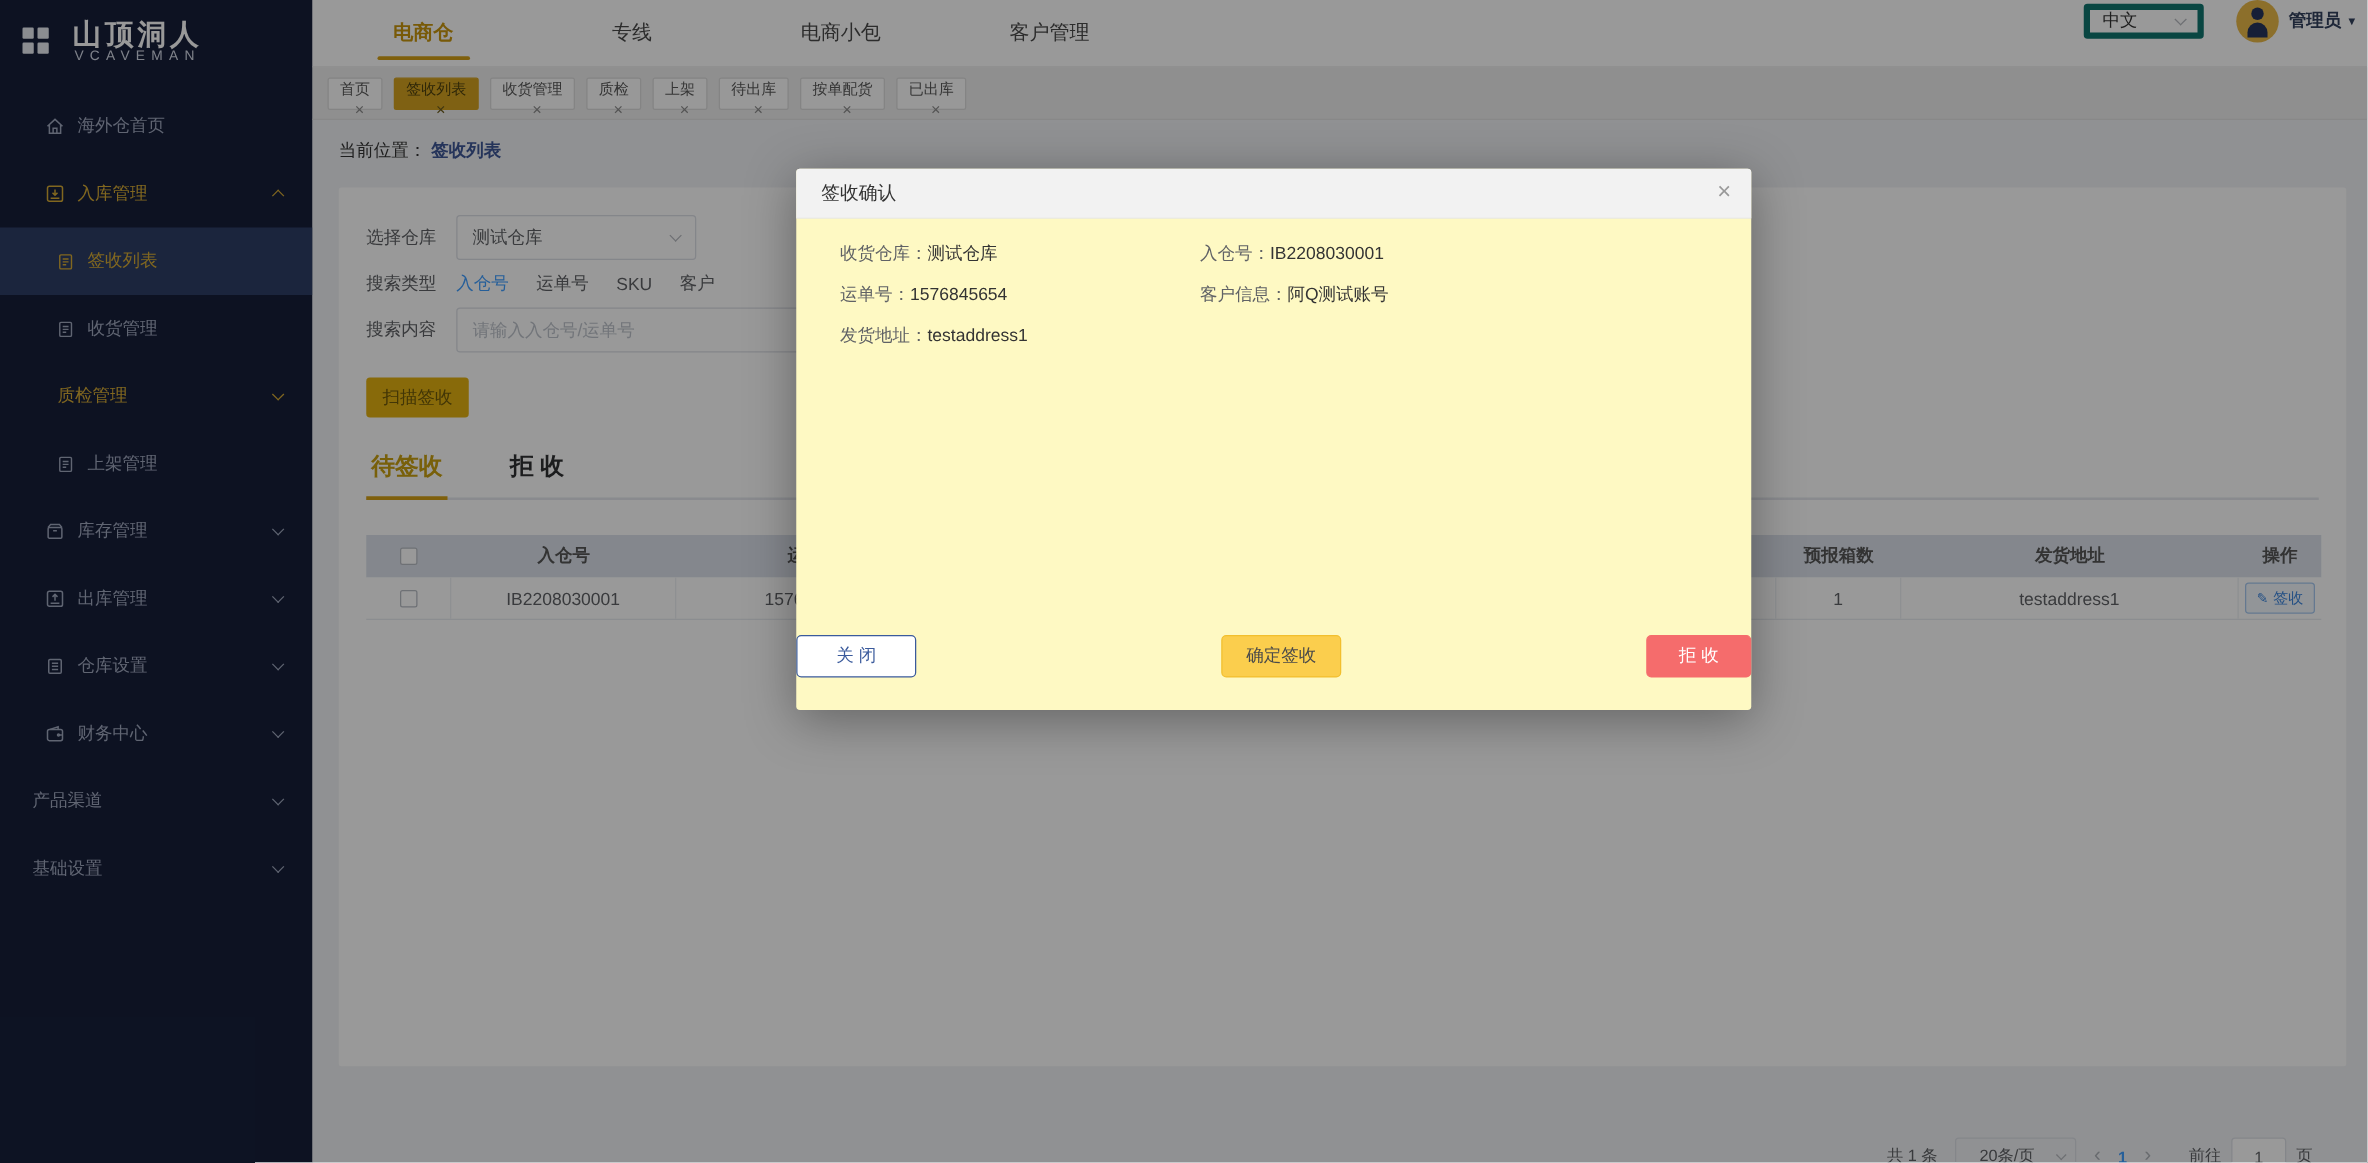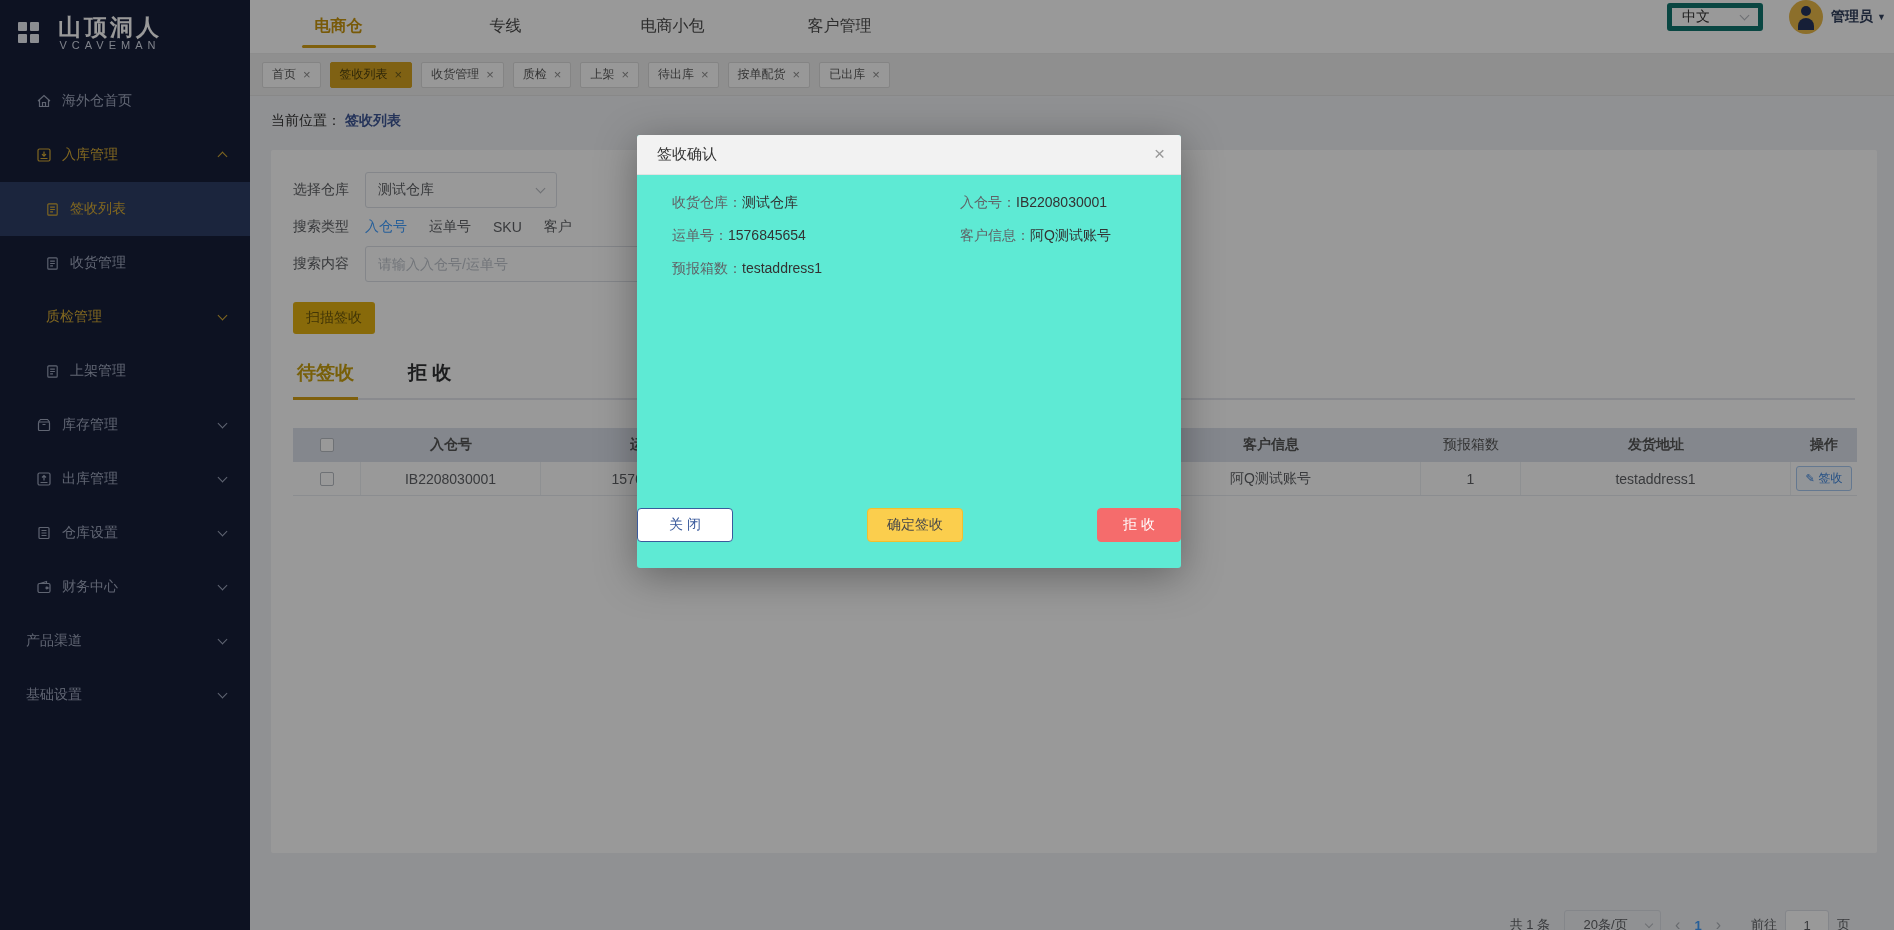--- a/index.html
+++ b/index.html
@@ -38,21 +38,21 @@
   .lang-select { width:96px; height:28px; border:5px solid #0f766e; border-radius:3px; background:#fff; display:flex; align-items:center; padding:0 10px; color:#333; cursor:pointer; position:relative; }
   .lang-select .chev2 { position:absolute; right:10px; width:7px; height:7px; border-right:1.3px solid #b6b9bf; border-bottom:1.3px solid #b6b9bf; transform:rotate(45deg); margin-top:-3px; }
   .avatar { width:34px; height:34px; border-radius:50%; background:#E9B949; margin:0 8px 0 26px; position:relative; overflow:hidden; cursor:pointer; }
   .avatar .head { position:absolute; top:6px; left:50%; margin-left:-5px; width:10px; height:10px; border-radius:50%; background:#25355C; }
   .avatar .body { position:absolute; top:18px; left:50%; margin-left:-8px; width:16px; height:12px; border-radius:8px 8px 0 0; background:#25355C; }
   .user-name { color:#33415e; font-weight:bold; cursor:pointer; }
   .user-caret { font-size:9px; color:#33415e; margin-left:4px; }
 
   
   .tagbar { position:absolute; left:250px; top:54px; right:0; height:42px; background:#EFEFEF; border-bottom:1px solid #e3e3e3; display:flex; align-items:center; padding-left:12px; z-index:10; }
-  .tag { height:26px; display:flex; align-items:center; background:#fdfdfd; border:1px solid #dcdcdc; border-radius:2px; padding:0 9px; margin-right:9px; font-size:12px; color:#595959; cursor:pointer; }
+  .tag { height:26px; display:flex; align-items:center; background:#fdfdfd; border:1px solid #dcdcdc; border-radius:2px; padding:0 9px; margin-right:9px; font-size:12px; color:#595959; cursor:pointer;flex-direction:column; }
   .tag .x { margin-left:7px; font-size:13px; color:#8c8c8c; }
   .tag.active { background:#D4A221; border-color:#D4A221; color:#4F420E; }
   .tag.active .x { color:#6b5a1a; }
 
   
   .content { position:absolute; left:250px; top:96px; right:0; bottom:0; background:#f0f2f5; z-index:10; }
   .breadcrumb { padding:16px 0 0 21px; height:54px; font-size:14px; }
   .breadcrumb .cur { color:#3F5796; font-weight:bold; margin-left:4px; }
   .card { margin:0 17px 0 21px; height:703px; background:#fff; border-radius:2px; padding:22px; position:relative; }
   .f-row { display:flex; align-items:center; margin-bottom:10px; }
@@ -85,21 +85,21 @@
   .pg-total { margin-right:14px; }
   .pg-size { width:97px; height:30px; border:1px solid #DCDFE6; border-radius:3px; display:flex; align-items:center; justify-content:center; position:relative; padding-right:14px; cursor:pointer; }
   .pg-size .chev2 { position:absolute; right:8px; width:6px; height:6px; border-right:1.3px solid #b6b9bf; border-bottom:1.3px solid #b6b9bf; transform:rotate(45deg); margin-top:-3px; }
   .pg-arrow { margin:0 14px; color:#aeb2b8; font-size:16px; cursor:pointer; }
   .pg-num { color:#409EFF; font-weight:bold; cursor:pointer; }
   .pg-goto { margin-left:16px; display:flex; align-items:center; }
   .pg-input { width:44px; height:30px; border:1px solid #DCDFE6; border-radius:3px; text-align:center; margin:0 8px; font-size:13px; color:#606266; outline:none; font-family:inherit; }
 
   
   .overlay { position:absolute; inset:0; background:rgba(0,0,0,0.40); z-index:50; }
-  .modal { position:absolute; left:637px; top:135px; width:544px; height:433px; background:#5eead4; border-radius:3px; box-shadow:0 8px 40px rgba(0,0,0,.35); z-index:60; }
+  .modal { position:absolute; left:637px; top:135px; width:764px; height:433px; background:#fef9c3; border-radius:3px; box-shadow:0 8px 40px rgba(0,0,0,.35); z-index:60; }
   .modal-head { height:40px; background:#F2F2F2; border-bottom:1px solid #E2E2E2; border-radius:3px 3px 0 0; display:flex; align-items:center; padding:0 20px; font-size:15px; color:#333; position:relative; }
   .modal-close { position:absolute; right:16px; top:8px; font-size:19px; color:#999; cursor:pointer; line-height:22px; }
   .modal-body { padding:14px 0 0 35px; }
   .m-grid { display:flex; flex-wrap:wrap; width:580px; }
   .m-field { width:288px; line-height:26px; margin-bottom:7px; font-size:14px; }
   .m-field .m-lab { color:#606266; }
   .m-field .m-val { color:#333; }
   .modal-foot { position:absolute; bottom:26px; left:0; right:0; display:flex; justify-content:space-between; align-items:center; }
   .m-btn { height:34px; border-radius:4px; font-size:14px; cursor:pointer; font-family:inherit; }
   .btn-close { width:96px; background:#fff; border:1px solid #3A5A9C; color:#3A5A9C; margin-right:14px; }
@@ -314,21 +314,21 @@
 
       <div class="tbl">
         <div class="tbl-head">
           <div class="tc c0">
               <span class="cbx"></span>
             </div>
           <div class="tc c1" style="font-weight:bold;">入仓号</div>
           <div class="tc c2" style="font-weight:bold;">运单号</div>
           <div class="tc c3" style="font-weight:bold;"></div>
           <div class="tc c4" style="font-weight:bold;">客户信息</div>
-          <div class="tc c5" style="font-weight:normal;">预报箱数</div>
+          <div class="tc c5" style="font-weight:bold;">预报箱数</div>
           <div class="tc c6" style="font-weight:bold;">发货地址</div>
           <div class="tc c7" style="font-weight:bold;">操作</div>
         </div>
         <div class="tbl-row">
           <div class="tc c0">
               <span class="cbx"></span>
             </div>
           <div class="tc c1">IB2208030001</div>
           <div class="tc c2">1576845654</div>
           <div class="tc c3"></div>
@@ -377,21 +377,21 @@
         <div class="m-field">
           <span class="m-lab">入仓号：</span><span class="m-val">IB2208030001</span>
         </div>
         <div class="m-field">
           <span class="m-lab">运单号：</span><span class="m-val">1576845654</span>
         </div>
         <div class="m-field">
           <span class="m-lab">客户信息：</span><span class="m-val">阿Q测试账号</span>
         </div>
         <div class="m-field">
-          <span class="m-lab">预报箱数：</span><span class="m-val">testaddress1</span>
+          <span class="m-lab">发货地址：</span><span class="m-val">testaddress1</span>
         </div>
       </div>
     </div>
     <div class="modal-foot">
       <button class="m-btn btn-close">关 闭</button>
       <button class="m-btn btn-confirm">确定签收</button>
       <button class="m-btn btn-reject">拒 收</button>
     </div>
   </div>
 

